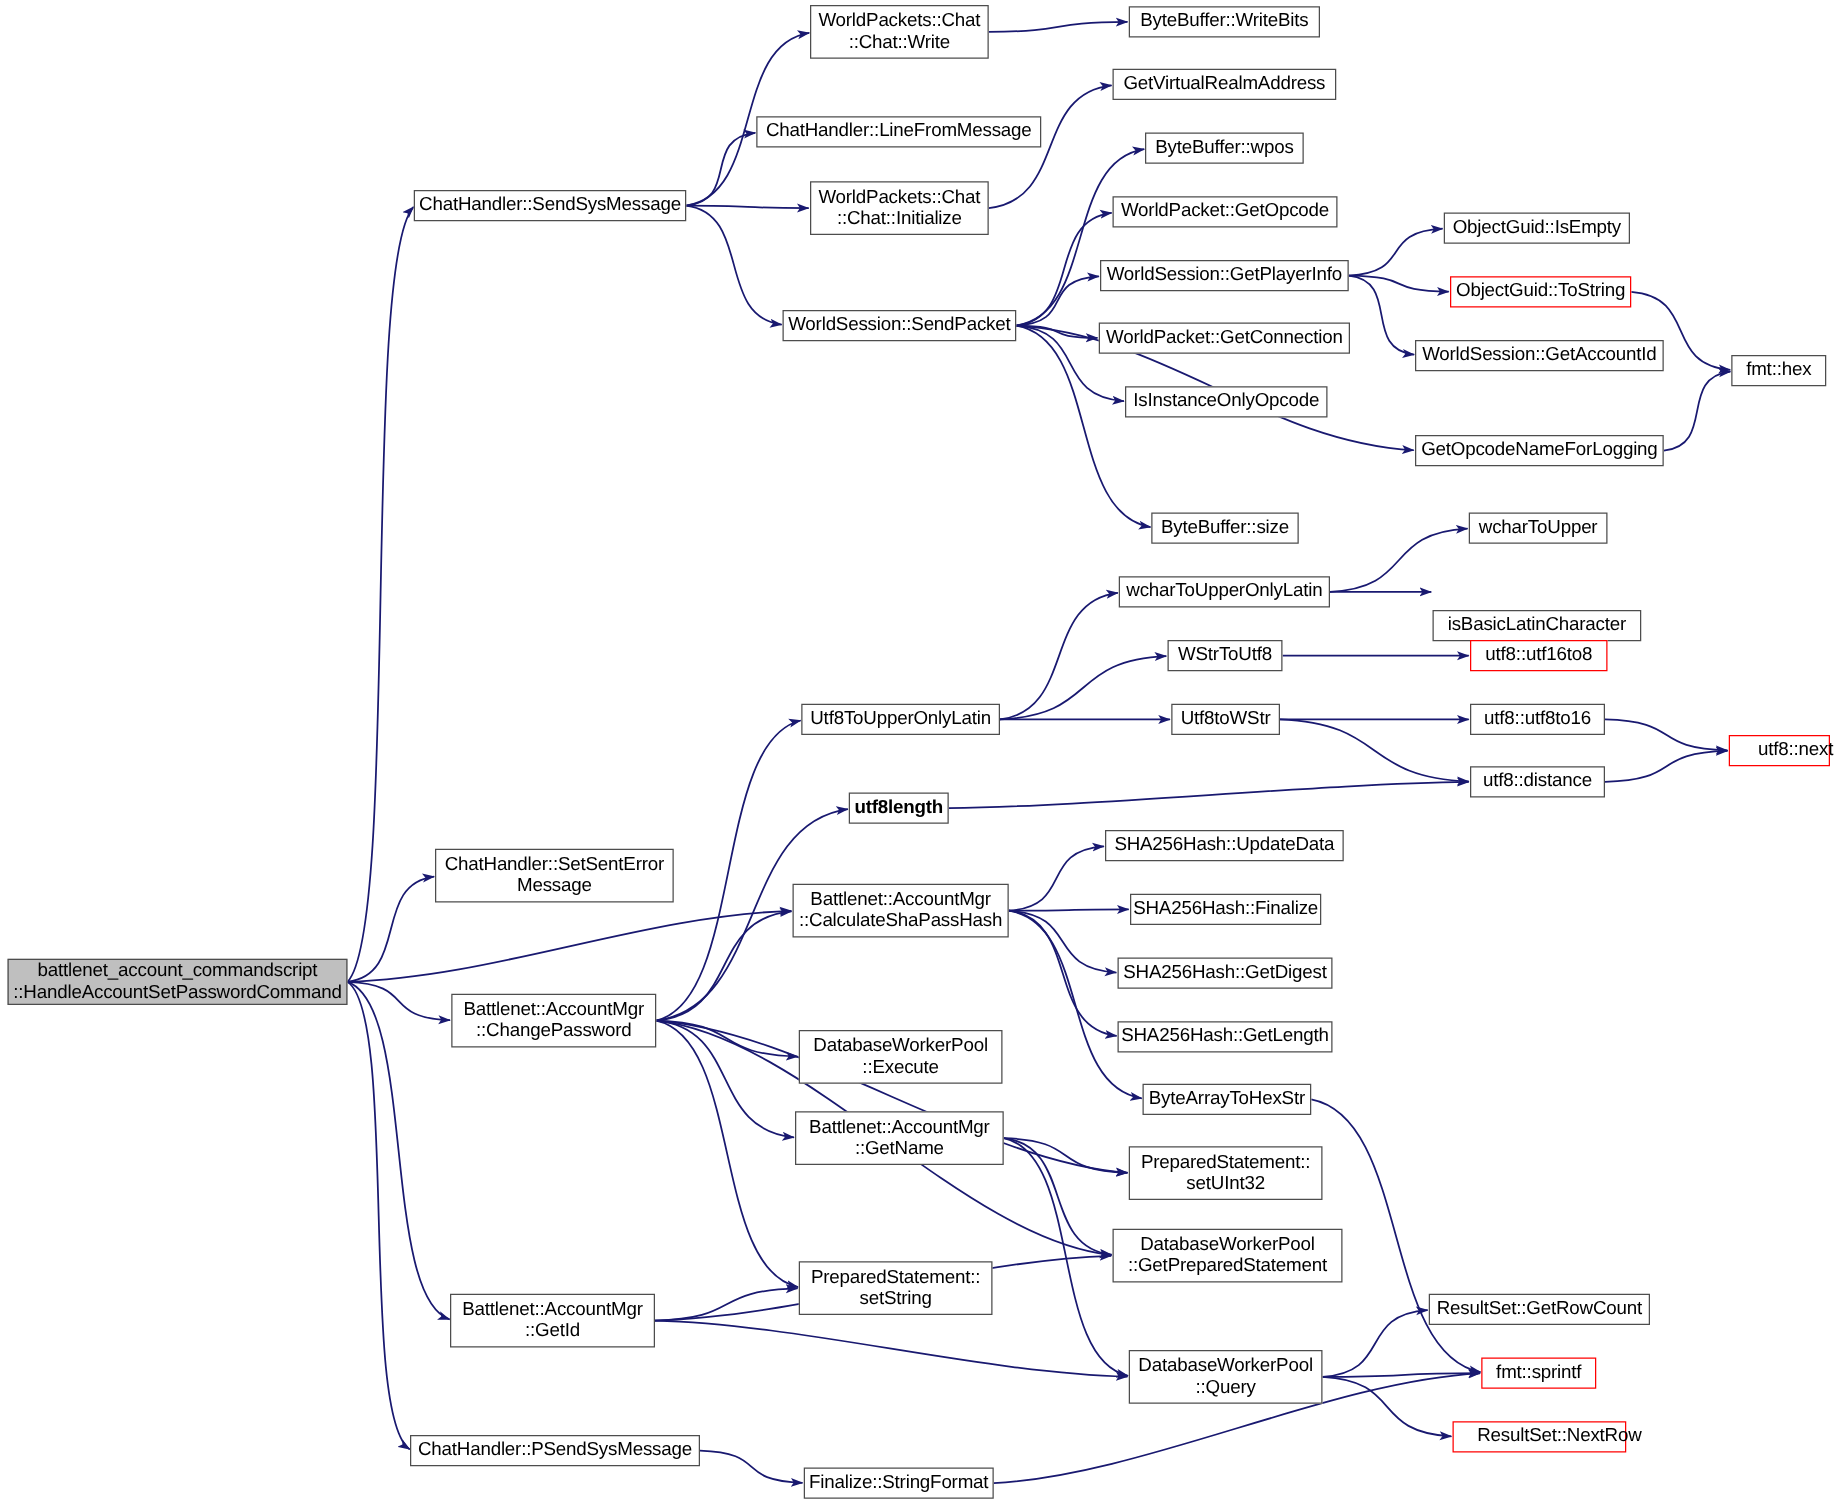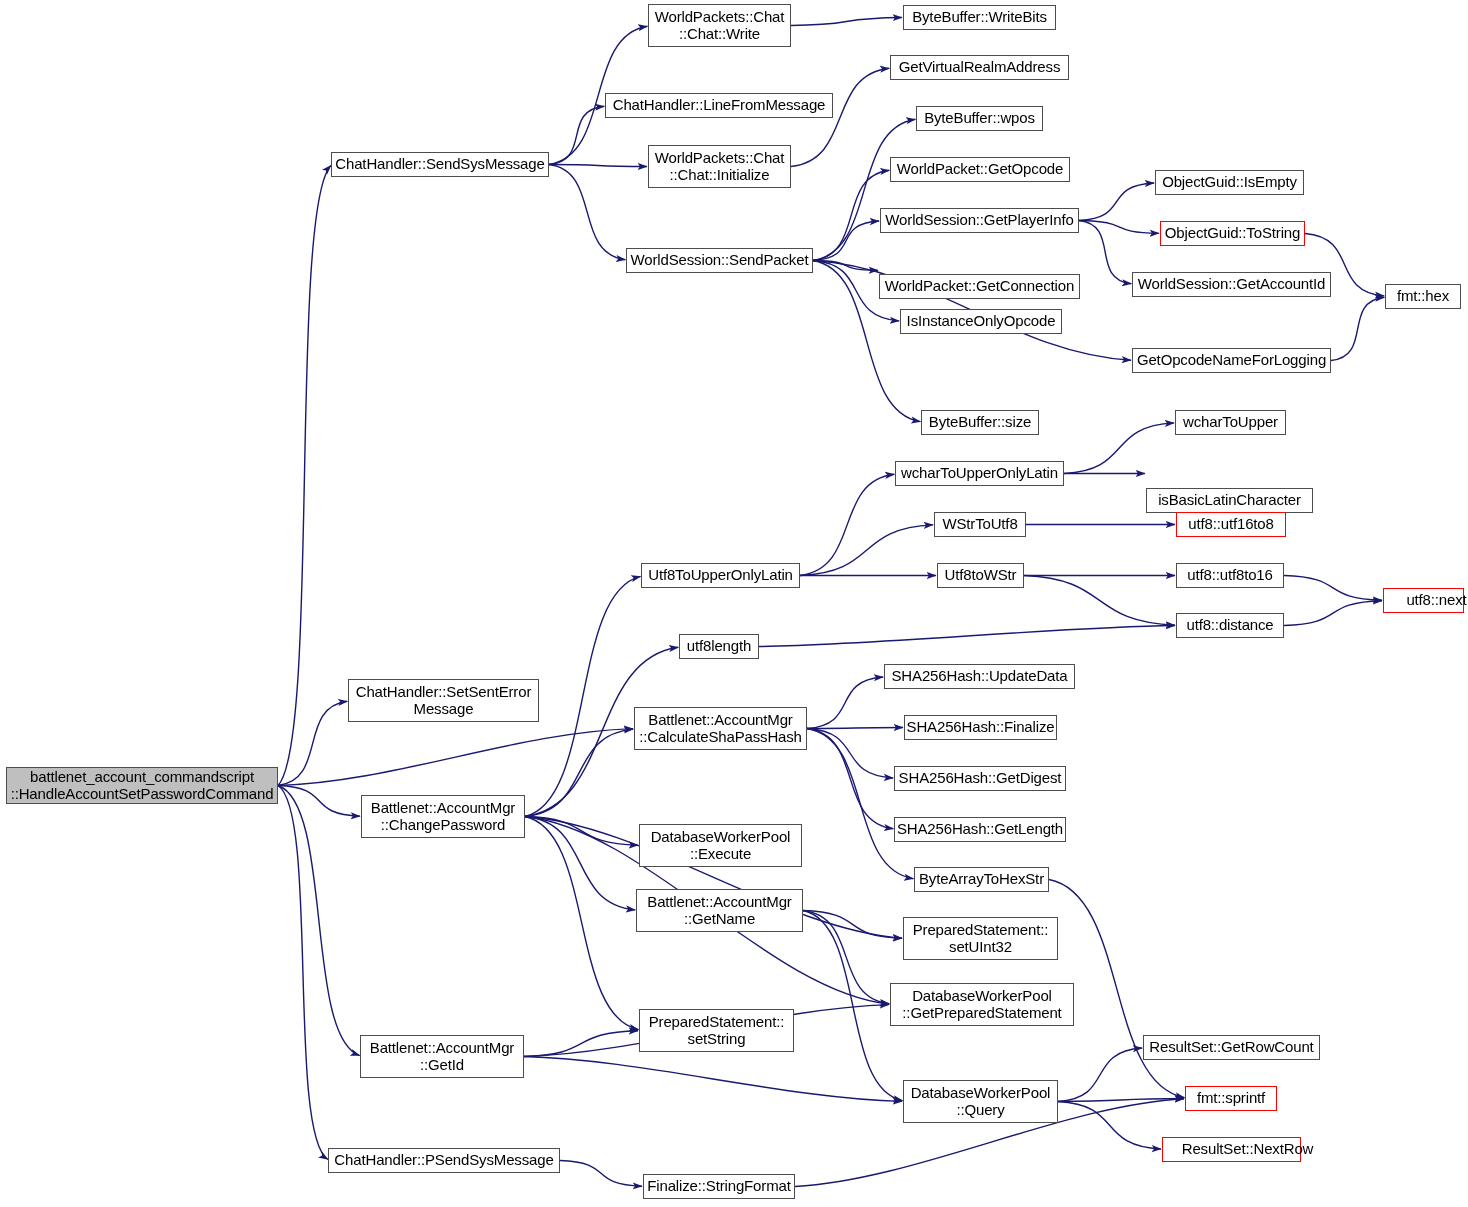--- a/index.html
+++ b/index.html
@@ -107,39 +107,39 @@
 ::Chat::Write</span></div>
       <div class="node" style="left: 903px; top: 5px; width: 153px; height: 25px;"><span class="lbl">ByteBuffer::WriteBits</span></div>
       <div class="node" style="left: 605px; top: 93px; width: 228px; height: 25px;"><span class="lbl">ChatHandler::LineFromMessage</span></div>
       <div class="node" style="left: 648px; top: 145px; width: 143px; height: 43px;"><span class="lbl">WorldPackets::Chat
 ::Chat::Initialize</span></div>
       <div class="node" style="left: 626px; top: 248px; width: 187px; height: 25px;"><span class="lbl">WorldSession::SendPacket</span></div>
       <div class="node" style="left: 890px; top: 55px; width: 179px; height: 25px;"><span class="lbl">GetVirtualRealmAddress</span></div>
       <div class="node" style="left: 916px; top: 106px; width: 127px; height: 25px;"><span class="lbl">ByteBuffer::wpos</span></div>
       <div class="node" style="left: 890px; top: 157px; width: 180px; height: 25px;"><span class="lbl">WorldPacket::GetOpcode</span></div>
       <div class="node" style="left: 880px; top: 208px; width: 199px; height: 25px;"><span class="lbl">WorldSession::GetPlayerInfo</span></div>
-      <div class="node" style="left: 879px; top: 258px; width: 201px; height: 25px; margin-top: 16px;"><span class="lbl">WorldPacket::GetConnection</span></div>
+      <div class="node" style="left: 879px; top: 258px; width: 201px; height: 25px;"><span class="lbl">WorldPacket::GetConnection</span></div>
       <div class="node" style="left: 900px; top: 309px; width: 162px; height: 25px;"><span class="lbl">IsInstanceOnlyOpcode</span></div>
       <div class="node" style="left: 921px; top: 410px; width: 118px; height: 25px;"><span class="lbl">ByteBuffer::size</span></div>
       <div class="node" style="left: 1155px; top: 170px; width: 149px; height: 25px;"><span class="lbl">ObjectGuid::IsEmpty</span></div>
       <div class="node red" style="left: 1160px; top: 221px; width: 145px; height: 25px;"><span class="lbl">ObjectGuid::ToString</span></div>
       <div class="node" style="left: 1132px; top: 272px; width: 199px; height: 25px;"><span class="lbl">WorldSession::GetAccountId</span></div>
       <div class="node" style="left: 1132px; top: 348px; width: 199px; height: 25px;"><span class="lbl">GetOpcodeNameForLogging</span></div>
       <div class="node" style="left: 1385px; top: 284px; width: 76px; height: 25px;"><span class="lbl">fmt::hex</span></div>
       <div class="node" style="left: 895px; top: 461px; width: 169px; height: 25px;"><span class="lbl">wcharToUpperOnlyLatin</span></div>
       <div class="node" style="left: 1175px; top: 410px; width: 111px; height: 25px;"><span class="lbl">wcharToUpper</span></div>
       <div class="node" style="left: 1146px; top: 488px; width: 167px; height: 25px;"><span class="lbl">isBasicLatinCharacter</span></div>
       <div class="node" style="left: 934px; top: 512px; width: 92px; height: 25px;"><span class="lbl">WStrToUtf8</span></div>
       <div class="node red" style="left: 1176px; top: 512px; width: 110px; height: 25px;"><span class="lbl">utf8::utf16to8</span></div>
       <div class="node" style="left: 641px; top: 563px; width: 159px; height: 25px;"><span class="lbl">Utf8ToUpperOnlyLatin</span></div>
       <div class="node" style="left: 937px; top: 563px; width: 87px; height: 25px;"><span class="lbl">Utf8toWStr</span></div>
       <div class="node" style="left: 1176px; top: 563px; width: 108px; height: 25px;"><span class="lbl">utf8::utf8to16</span></div>
       <div class="node red" style="left: 1383px; top: 588px; width: 81px; height: 25px; padding-left: 26px;"><span class="lbl">utf8::next</span></div>
       <div class="node" style="left: 1176px; top: 613px; width: 108px; height: 25px;"><span class="lbl">utf8::distance</span></div>
-      <div class="node" style="left: 679px; top: 634px; width: 80px; height: 25px;"><span class="lbl">utf8length</span></div>
+      <div class="node" style="left: 679px; top: 634px; width: 80px; height: 25px; font-weight: bold;"><span class="lbl">utf8length</span></div>
       <div class="node" style="left: 348px; top: 679px; width: 191px; height: 43px;"><span class="lbl">ChatHandler::SetSentError
 Message</span></div>
       <div class="node" style="left: 634px; top: 707px; width: 173px; height: 43px;"><span class="lbl">Battlenet::AccountMgr
 ::CalculateShaPassHash</span></div>
       <div class="node" style="left: 884px; top: 664px; width: 191px; height: 25px;"><span class="lbl">SHA256Hash::UpdateData</span></div>
       <div class="node" style="left: 904px; top: 715px; width: 153px; height: 25px;"><span class="lbl">SHA256Hash::Finalize</span></div>
       <div class="node" style="left: 894px; top: 766px; width: 172px; height: 25px;"><span class="lbl">SHA256Hash::GetDigest</span></div>
       <div class="node" style="left: 894px; top: 817px; width: 172px; height: 25px;"><span class="lbl">SHA256Hash::GetLength</span></div>
       <div class="node" style="left: 914px; top: 867px; width: 135px; height: 25px;"><span class="lbl">ByteArrayToHexStr</span></div>
       <div class="node" style="left: 361px; top: 795px; width: 164px; height: 43px;"><span class="lbl">Battlenet::AccountMgr

